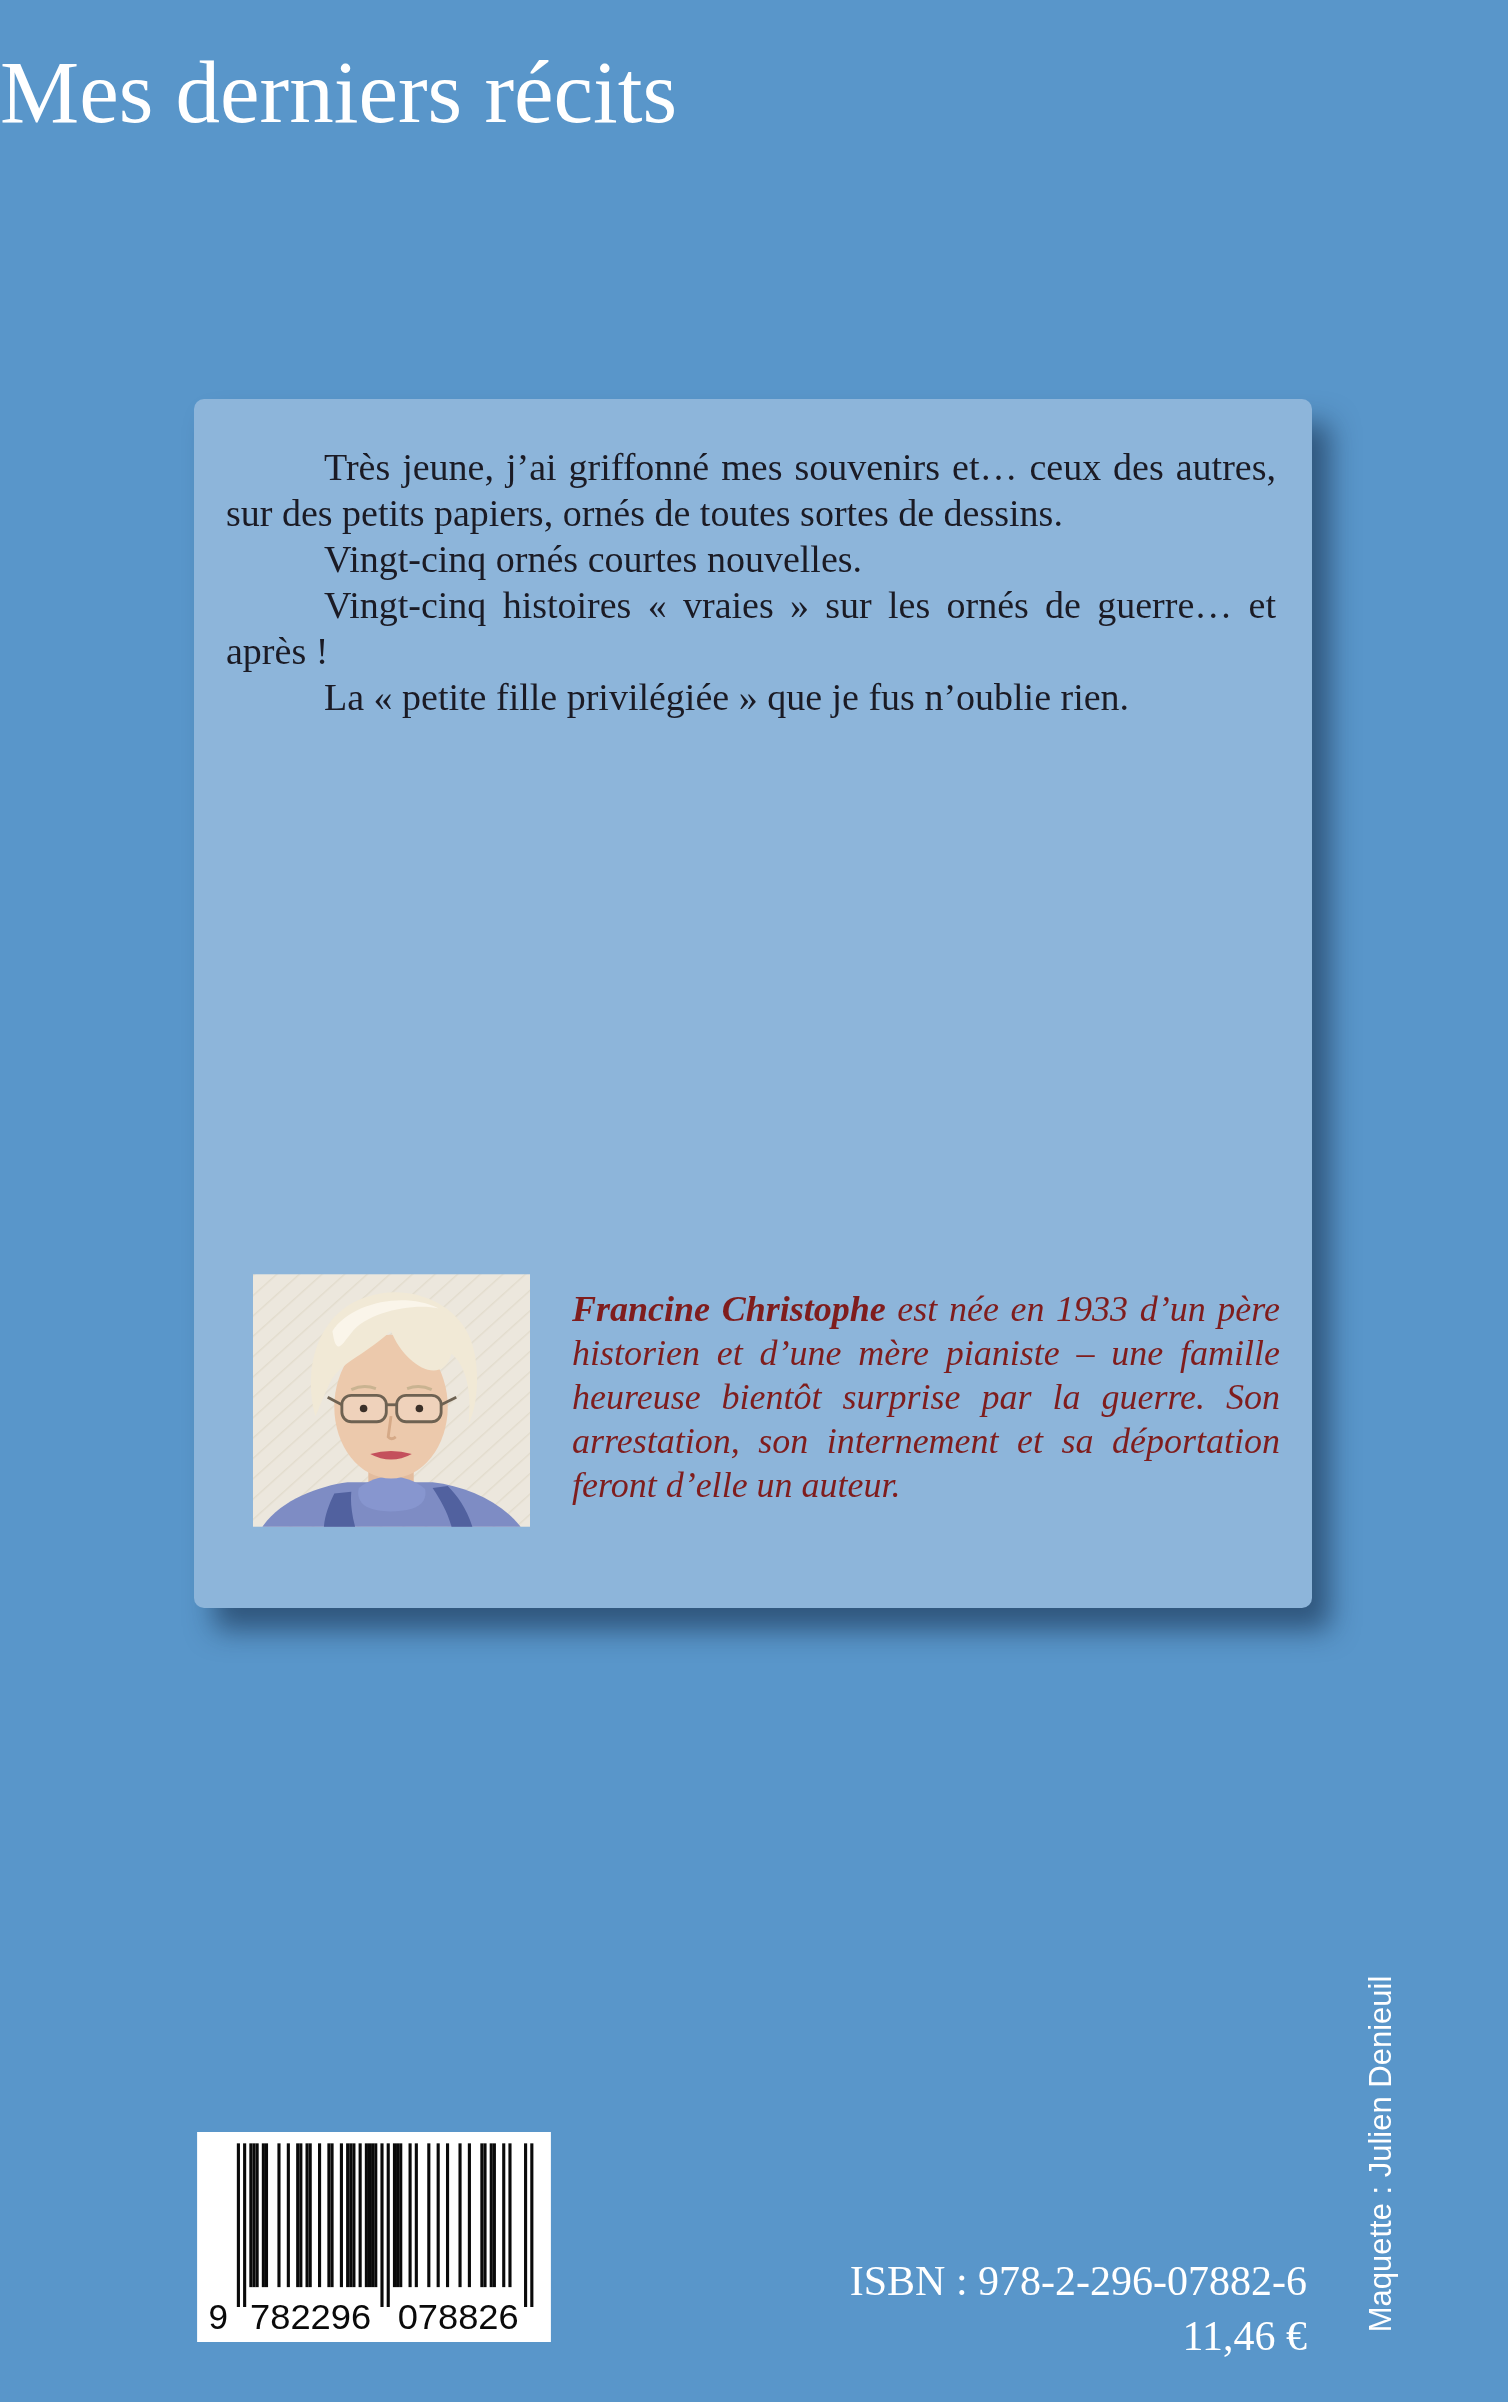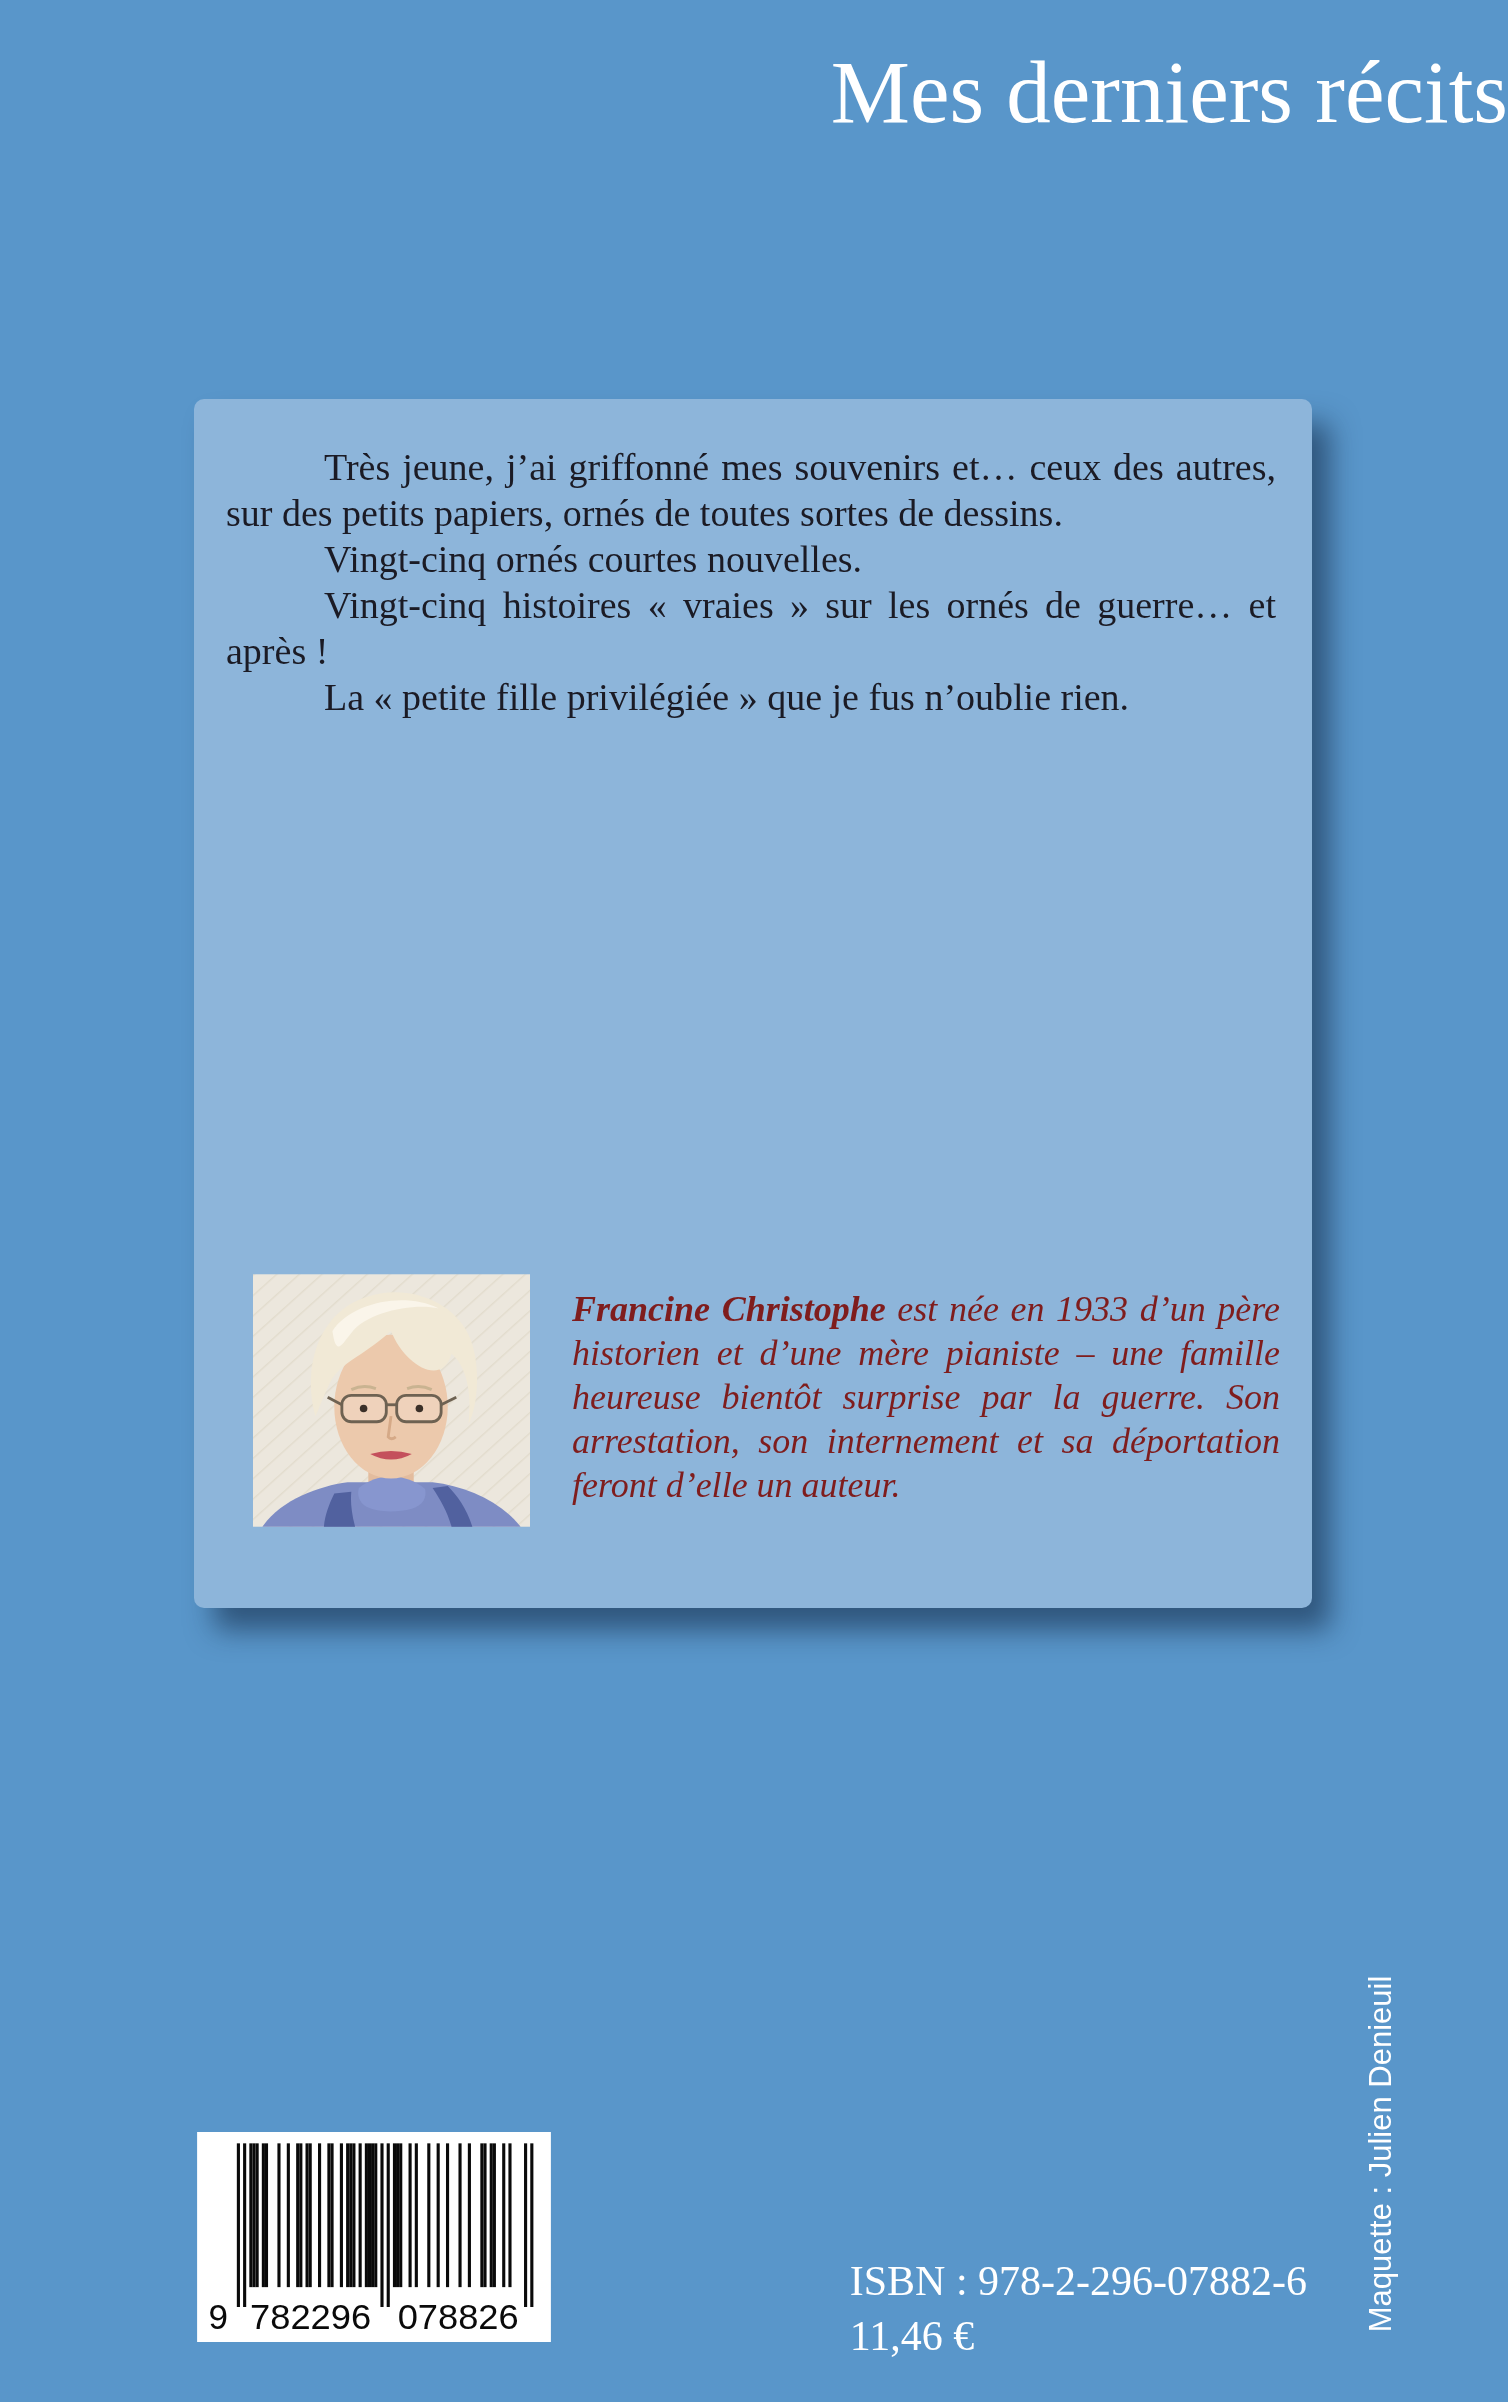--- a/index.html
+++ b/index.html
@@ -5,21 +5,21 @@
   html,body{margin:0;padding:0;}
   body{
     position:relative;
     width:1508px;height:2403px;
     background:#5996ca;
     font-family:"Liberation Serif", serif;
     overflow:hidden;
   }
   .title{
     position:absolute;top:44px;left:0;width:100%;
-    margin:0;text-align:right;
+    margin:0;text-align:left;
     color:#ffffff;font-size:89px;font-weight:normal;line-height:1.1;
   }
   .panel{
     position:absolute;left:194px;top:399px;
     width:1118px;height:1209px;box-sizing:border-box;
     background:#8db5da;
     box-shadow:19px 23px 28px -1.9px rgba(12,32,60,0.55);
     padding:45px 36px 0 32px;
     border-radius:10px;
   }
@@ -41,21 +41,21 @@
   .bio strong{font-weight:bold;}
   .barcode{position:absolute;left:197px;top:2132px;width:354px;height:210px;}
   .barcode svg{display:block;width:354px;height:210px;}
   .barcode rect.bar{fill:#0a0a0a;}
   .barcode text{
     font-family:"Liberation Sans", sans-serif;
     font-size:37px;fill:#0a0a0a;
   }
   .isbn-block{
     position:absolute;right:201px;top:2254px;
-    text-align:left;color:#ffffff;
+    text-align:right;color:#ffffff;
     font-size:42px;line-height:55px;
   }
   .credit{
     position:absolute;left:1191px;top:2136px;width:379px;height:36px;
     transform:rotate(-90deg);
     color:#ffffff;font-family:"Liberation Sans", sans-serif;
     font-size:31px;line-height:36px;text-align:center;white-space:nowrap;
   }
 </style>
 </head>

